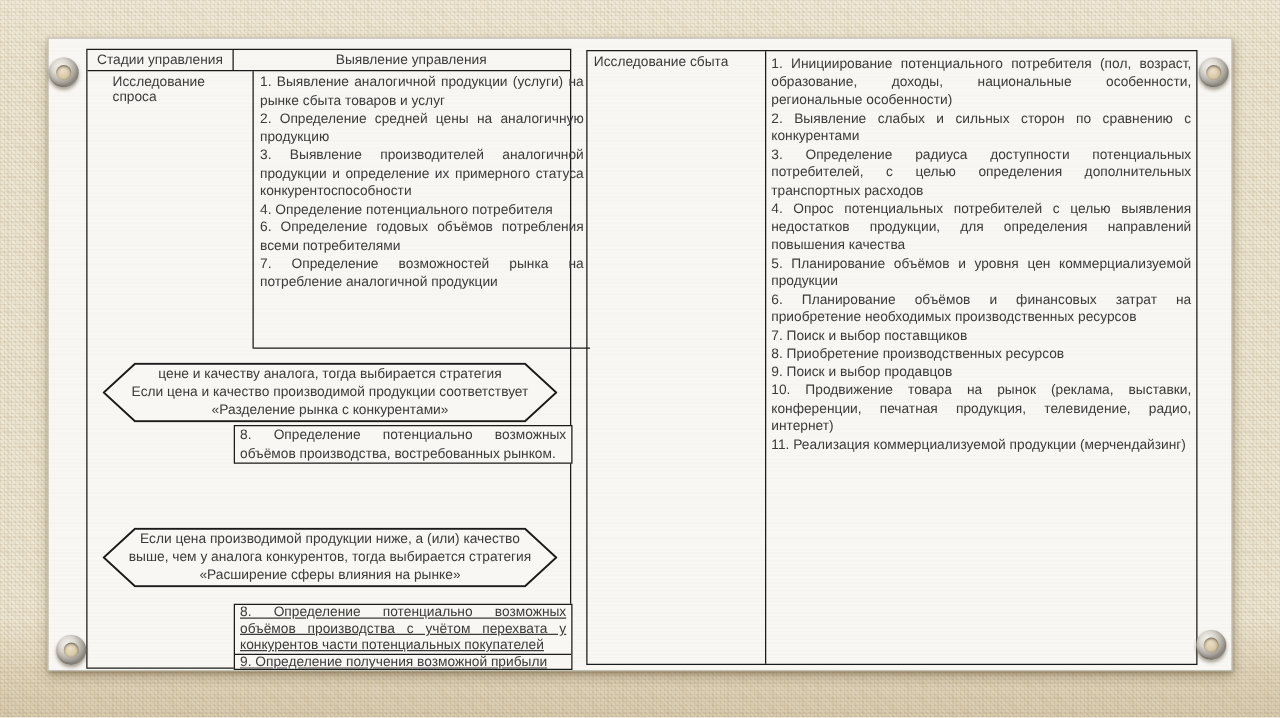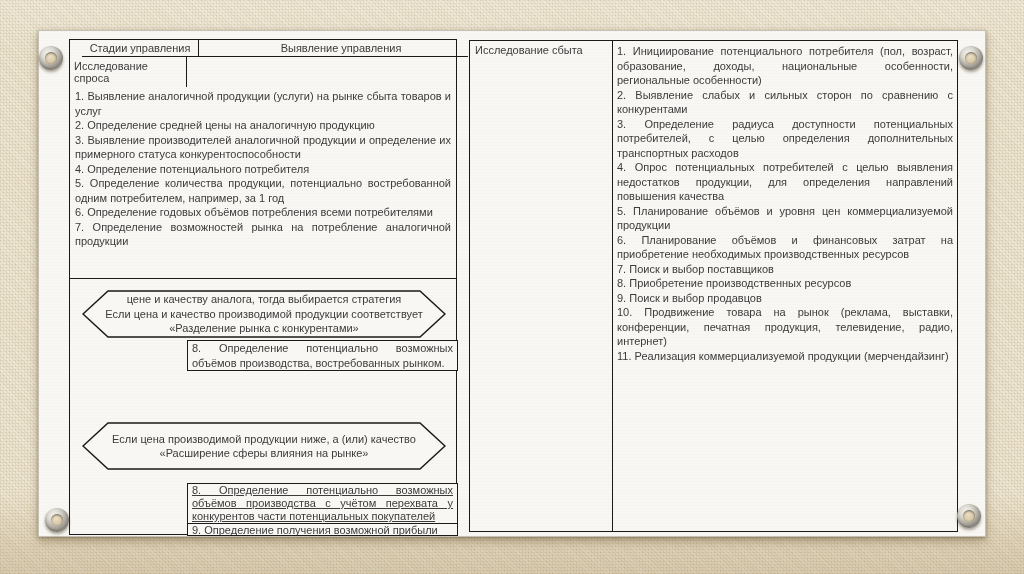--- a/index.html
+++ b/index.html
@@ -24,27 +24,27 @@
     box-shadow:0 4px 9px rgba(95,75,40,.40), 0 1px 3px rgba(60,45,20,.30);
   }
 
   .txt{ color:#3b3b3b; font-size:11px; }
 
   
   .outerbox{
     position:absolute; left:30px; top:8px; width:388px; height:496px;
     border:1.5px solid #1a1a1a;
   }
-  .lt-header{ position:absolute; left:12px; top:0; width:100%; height:17px;
+  .lt-header{ position:absolute; left:0; top:0; width:100%; height:17px;
     border-bottom:1.5px solid #1a1a1a; display:flex;gap:15px; }
   .lt-header .hc1{ width:117px; border-right:1.5px solid #1a1a1a;
     display:flex; align-items:center; justify-content:center; }
   .lt-header .hc2{ flex:1; display:flex; align-items:center; justify-content:center; }
 
-  .lt-body{ position:absolute; left:0; top:17px; width:100%; height:222px; display:flex;flex-direction:column; }
+  .lt-body{ position:absolute; left:16px; top:17px; width:100%; height:222px; display:flex; }
   .lt-body .bc1{ width:117px; border-right:1.5px solid #1a1a1a; padding:3px 4px; }
   .lt-body .bc2{ flex:1; padding:2px 5px; border-bottom:1.5px solid #1a1a1a; overflow:hidden; }
 
   .item{ text-align:justify; line-height:14.5px; }
 
   .hex{ position:absolute; left:12px; width:364px; height:48px; }
   .hex svg{ position:absolute; left:0; top:0; width:100%; height:100%; }
   .hex-text{ position:absolute; inset:0; display:flex; flex-direction:column;
     align-items:center; justify-content:center; line-height:14.5px; text-align:center; }
   .hex1{ top:250px; }
@@ -91,21 +91,20 @@
         <div class="hc2 txt">Выявление управления</div>
       </div>
 
       <div class="lt-body">
         <div class="bc1 txt">Исследование спроса</div>
         <div class="bc2 txt">
           <div class="item">1. Выявление аналогичной продукции (услуги) на рынке сбыта товаров и услуг</div>
           <div class="item">2. Определение средней цены на аналогичную продукцию</div>
           <div class="item">3. Выявление производителей аналогичной продукции и определение их примерного статуса конкурентоспособности</div>
           <div class="item">4. Определение потенциального потребителя</div>
-          <div class="item">5. Определение количества продукции, потенциально востребованной одним потребителем, например, за 1 год</div>
           <div class="item">6. Определение годовых объёмов потребления всеми потребителями</div>
           <div class="item">7. Определение возможностей рынка на потребление аналогичной продукции</div>
         </div>
       </div>
 
       <div class="hex hex1">
         <svg viewBox="0 0 364 48" preserveAspectRatio="none">
           <polygon points="26,1 338,1 363,24 338,47 26,47 1,24" fill="#f8f7f3" stroke="#1a1a1a" stroke-width="1.5"></polygon>
         </svg>
         <div class="hex-text txt">
@@ -118,20 +117,21 @@
       <div class="subtable sub-a txt">
         <div class="row">8. Определение потенциально возможных объёмов производства, востребованных рынком.</div>
       </div>
 
       <div class="hex hex2">
         <svg viewBox="0 0 364 48" preserveAspectRatio="none">
           <polygon points="26,1 338,1 363,24 338,47 26,47 1,24" fill="#f8f7f3" stroke="#1a1a1a" stroke-width="1.5"></polygon>
         </svg>
         <div class="hex-text txt">
           <span>Если цена производимой продукции ниже, а (или) качество</span>
+          <span>выше, чем у аналога конкурентов, тогда выбирается стратегия</span>
           <span>«Расширение сферы влияния на рынке»</span>
         </div>
       </div>
 
       <div class="subtable sub-b txt">
         <div class="row">8. Определение потенциально возможных объёмов производства с учётом перехвата у конкурентов части потенциальных покупателей</div>
         <div class="row r9">9. Определение получения возможной прибыли</div>
       </div>
     </div>
 

